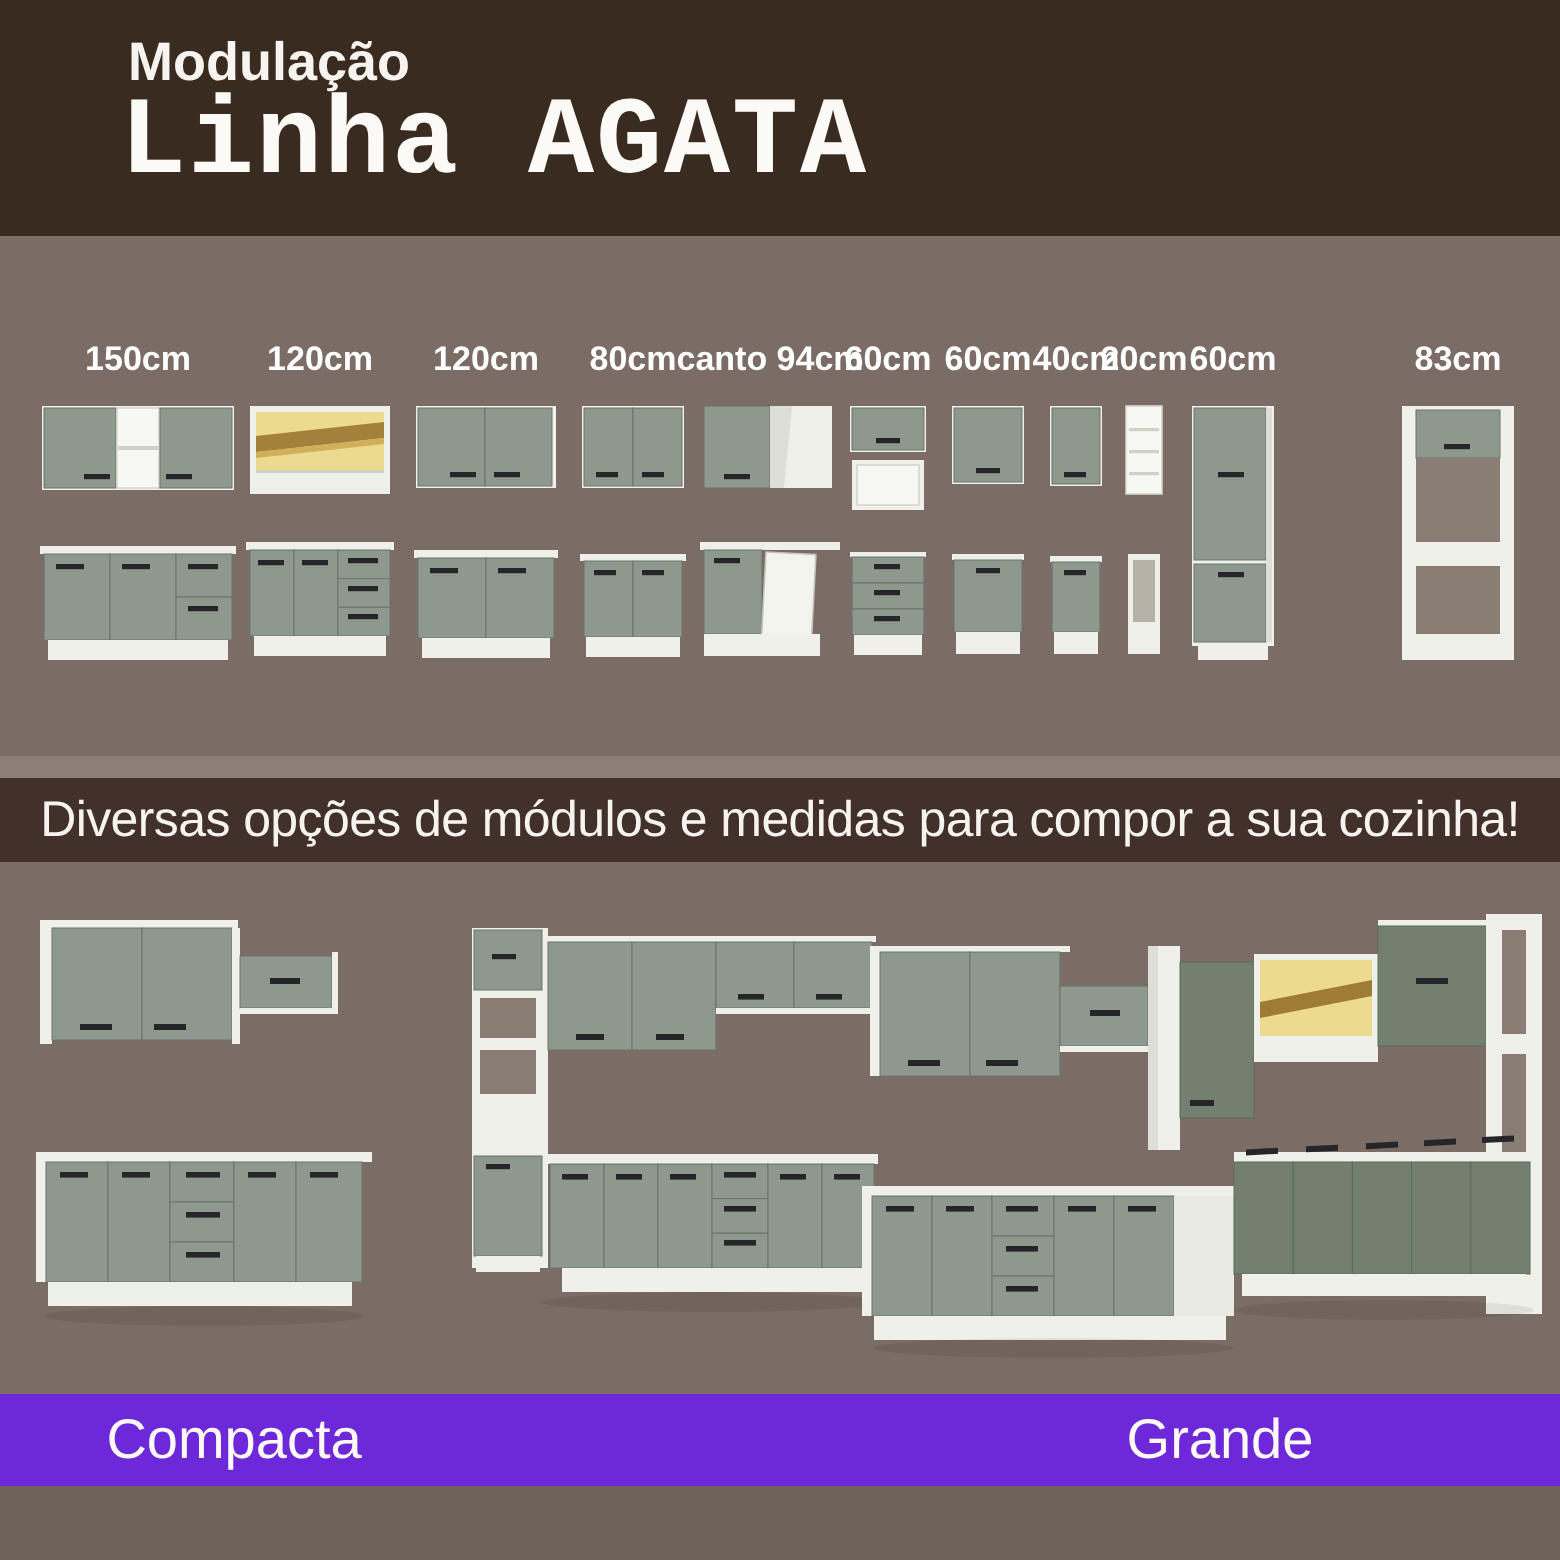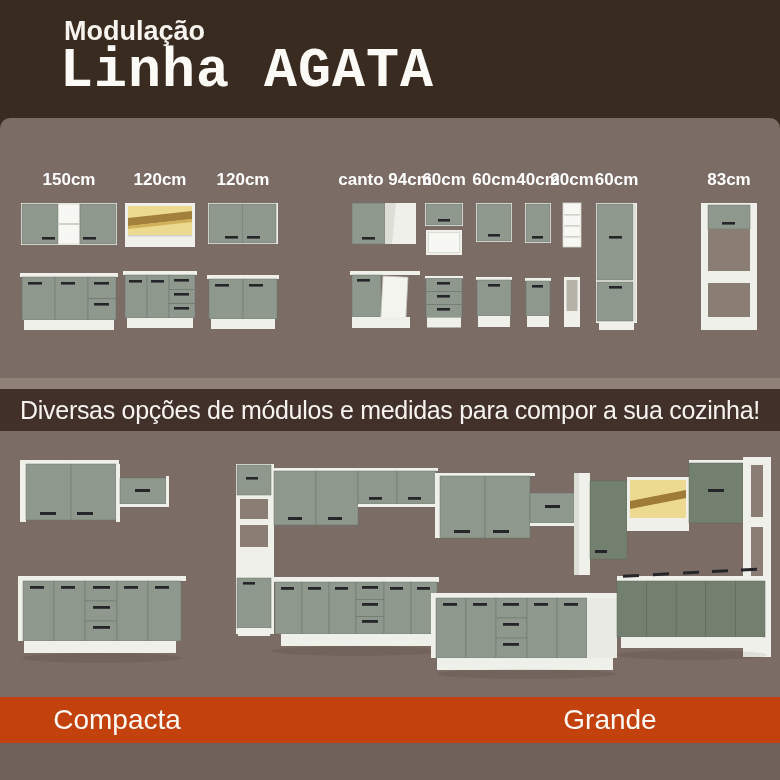--- a/index.html
+++ b/index.html
@@ -4,31 +4,31 @@
 <style>
   html,body{margin:0;padding:0;background:#4a4a4a;}
   .page{position:relative;width:780px;height:780px;overflow:hidden;
         font-family:"Liberation Sans",sans-serif;background:#7B6C65;}
   .band{position:absolute;left:0;width:780px;}
   
   .header{top:0;height:148px;background:#3A2B21;}
   .eyebrow{position:absolute;left:64px;top:16px;font-size:27px;font-weight:600;color:#F7F3EE;}
   .title{position:absolute;left:60px;top:40px;font-size:55px;font-weight:bold;
          font-family:Liberation Mono, monospace;color:#FCFAF6;letter-spacing:1px;}
-  .modules{top:118px;height:260px;background:#7B6C65;border-radius:10px;}
+  .modules{top:118px;height:260px;background:#7B6C65;}
   .module{position:absolute;top:50px;}
   .mlabel{display:flex;justify-content:center;height:24px;line-height:24px;
           font-size:17px;font-weight:bold;color:#FFFFFF;white-space:nowrap;}
   .module svg{display:block;margin-top:4px;}
   .strip{top:378px;height:11px;background:#8E8077;}
   .banner{top:389px;height:42px;background:#42312A;display:flex;align-items:center;justify-content:center;}
   .banner span{font-size:25px;letter-spacing:-0.3px;color:#F7F3EF;}
   .kitchens{top:442px;height:255px;background:#7B6C65;}
   .kitchen{position:absolute;}
-  .bottom-band{top:697px;height:46px;background:#c2410c;}
+  .bottom-band{top:697px;height:46px;background:#6d28d9;}
   .klabel{position:absolute;top:50%;transform:translate(-50%,-50%);
           font-size:28px;color:#FCF9F5;}
   .bottom-strip{top:743px;height:37px;background:#6E625B;}
   
   .d {fill:#8F988D;stroke:#69756B;stroke-width:.5;}
   .dd{fill:#74806F;stroke:#5C6A5E;stroke-width:.5;}
   .w {fill:#EFF0EA;}
   .ws{fill:#DDDED6;}
   .h {fill:#26262A;}
   .v {fill:#8A7E74;}
@@ -106,20 +106,36 @@
         <rect class="h" x="40" y="40" width="13" height="2.6"></rect>
         <rect class="w" x="0" y="79" width="72" height="4"></rect>
         <rect class="d" x="2" y="83" width="34" height="40"></rect>
         <rect class="d" x="36" y="83" width="34" height="40"></rect>
         <rect class="h" x="8" y="88" width="14" height="2.6"></rect>
         <rect class="h" x="42" y="88" width="14" height="2.6"></rect>
         <rect class="w" x="4" y="123" width="64" height="10"></rect>
       </svg>
     </div>
 
+    <div class="module" style="left:290px;width:53px">
+      <div class="mlabel">80cm</div>
+      <svg width="53" height="140" viewBox="0 0 53 140">
+        <rect class="w" x="1" y="7" width="51" height="41"></rect>
+        <rect class="d" x="2" y="8" width="24.5" height="39"></rect>
+        <rect class="d" x="26.5" y="8" width="24.5" height="39"></rect>
+        <rect class="h" x="8" y="40" width="11" height="2.6"></rect>
+        <rect class="h" x="31" y="40" width="11" height="2.6"></rect>
+        <rect class="w" x="0" y="81" width="53" height="3.5"></rect>
+        <rect class="d" x="2" y="84.5" width="24.5" height="38"></rect>
+        <rect class="d" x="26.5" y="84.5" width="24.5" height="38"></rect>
+        <rect class="h" x="7" y="89" width="11" height="2.6"></rect>
+        <rect class="h" x="31" y="89" width="11" height="2.6"></rect>
+        <rect class="w" x="3" y="122.5" width="47" height="10"></rect>
+      </svg>
+    </div>
 
     <div class="module" style="left:350px;width:70px">
       <div class="mlabel">canto 94cm</div>
       <svg width="70" height="140" viewBox="0 0 70 140">
         <rect class="d" x="2" y="7" width="33" height="41"></rect>
         <rect class="h" x="12" y="41" width="13" height="2.6"></rect>
         <rect class="w" x="35" y="7" width="31" height="41"></rect>
         <polygon class="ws" points="35,7 46,7 42,48 35,48"></polygon>
         <rect class="w" x="0" y="75" width="70" height="4"></rect>
         <rect class="d" x="2" y="79" width="29" height="42"></rect>

